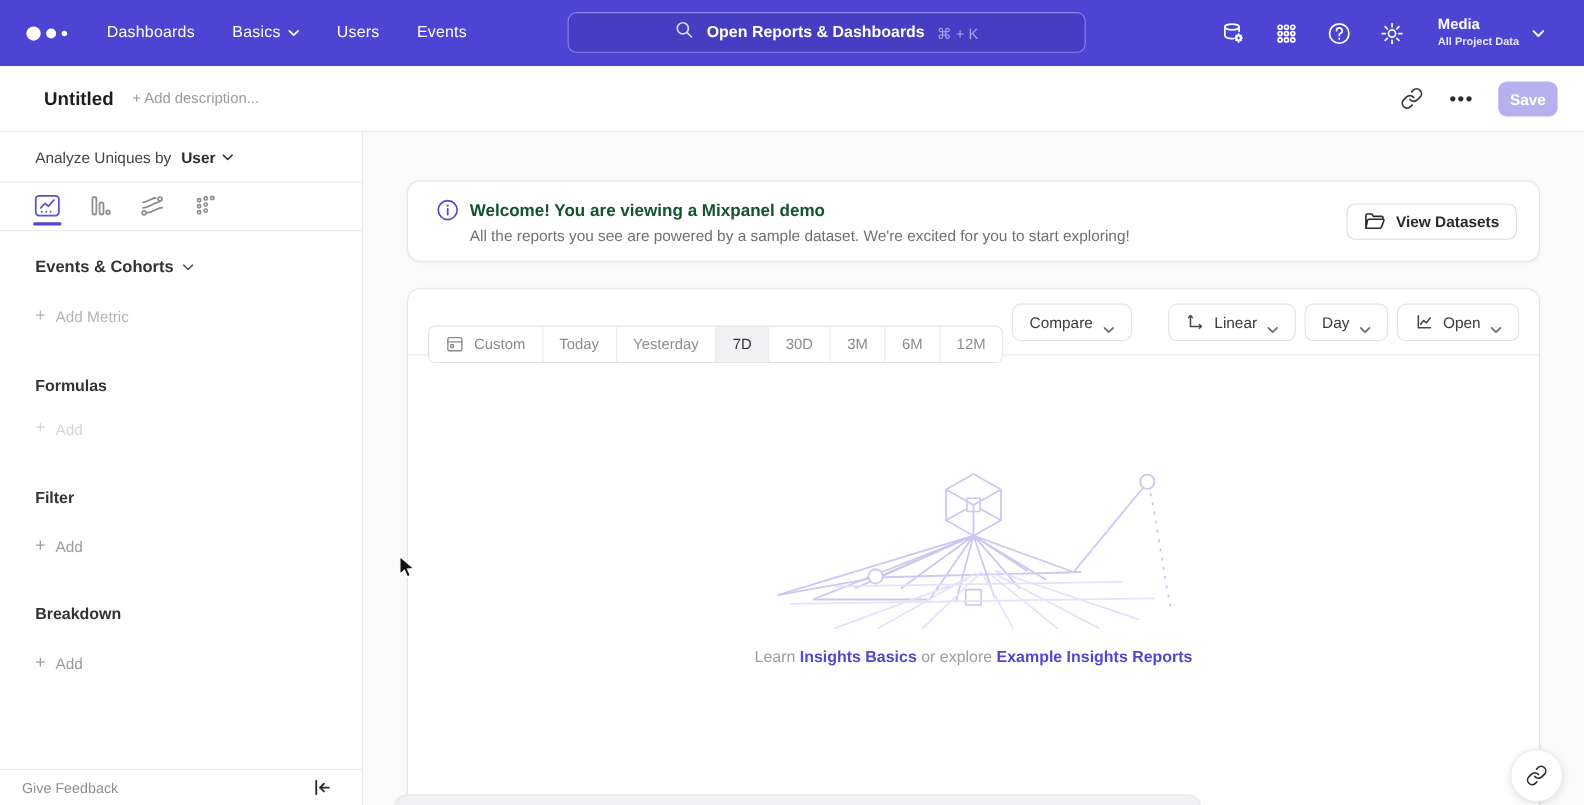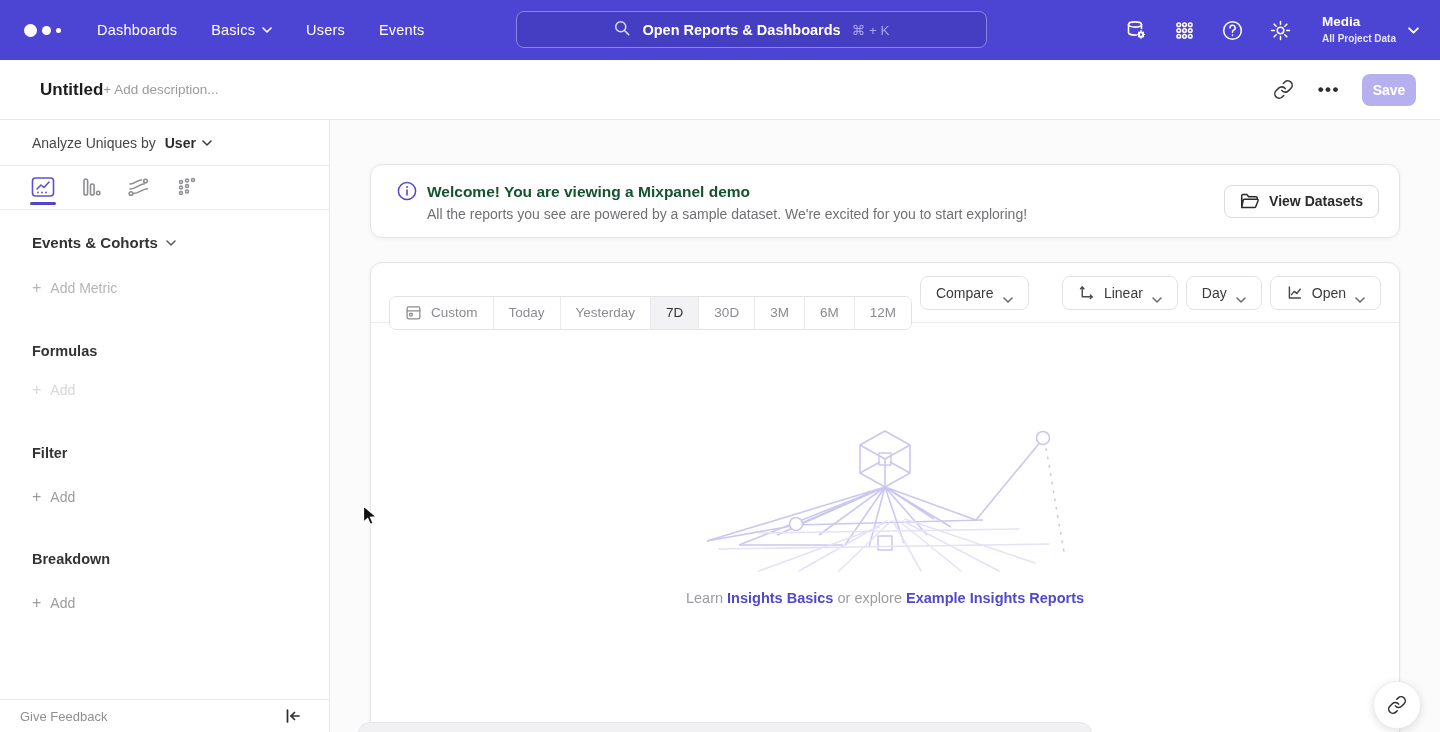--- a/index.html
+++ b/index.html
@@ -19,33 +19,33 @@
     display:flex; align-items:center; gap:7px; cursor:pointer; height:60px; }
   .chev { width:10px; height:6px; display:inline-block; }
   .chev svg { display:block; }
 
   .nav-search { position:absolute; left:516px; top:11px; width:471px; height:37px;
     background:#453ec2; border:1px solid #8b85e6; border-radius:8px;
     display:flex; align-items:center; justify-content:center; gap:11px; cursor:pointer; }
   .nav-search .q { font-size:14.5px; font-weight:600; color:#fff;text-align:right; }
   .nav-search .kbd { font-size:13.5px; color:#aaa5ef; font-weight:500; }
 
-  .nav-right { position:absolute; right:22px; top:0; height:60px; display:flex; align-items:center; gap:24px; }
+  .nav-right { position:absolute; right:37px; top:0; height:60px; display:flex; align-items:center; gap:24px; }
   .nav-ic { width:24px; height:24px; display:flex; align-items:center; justify-content:center; cursor:pointer; }
   .nav-ic svg { stroke:#fff; fill:none; stroke-width:1.6; stroke-linecap:round; stroke-linejoin:round; }
   .proj { display:flex; align-items:center; gap:12px; cursor:pointer; margin-left:6px; }
   .proj .names { display:flex; flex-direction:column; line-height:17px; }
   .proj .p-name { font-size:13.5px; font-weight:700; }
   .proj .p-scope { font-size:10px; font-weight:600; color:#e8e6fb; }
 
   
   .dochead { position:absolute; top:60px; left:0; width:1440px; height:60px; background:#fff;
     border-bottom:1px solid #e9e9eb; display:flex; align-items:center; z-index:9; }
   .doc-title { margin-left:40px; font-size:17px; font-weight:700; color:#1d1d1f; cursor:text; }
-  .doc-desc { font-size:13.5px; color:#9b9b9e; cursor:text; }
+  .doc-desc { margin-left:17px; font-size:13.5px; color:#9b9b9e; cursor:text; }
   .dochead-right { position:absolute; right:24px; display:flex; align-items:center; gap:22px; }
   .hd-ic { width:24px; height:24px; display:flex; align-items:center; justify-content:center; cursor:pointer; }
   .hd-ic svg { stroke:#3a3a3c; fill:none; stroke-width:1.8; stroke-linecap:round; stroke-linejoin:round; }
   .dots3 { font-size:17px; letter-spacing:1.5px; color:#2f2f31; font-weight:700; cursor:pointer; }
   .save-btn { width:54px; height:32px; background:#b6b1ee; color:#fff; border:none; border-radius:8px;
     font-size:14px; font-weight:700; font-family:inherit; cursor:default; }
 
   
   .sidebar { position:absolute; top:120px; left:0; width:330px; bottom:0; background:#fff;
     border-right:1px solid #e7e7e9; display:flex; flex-direction:column; z-index:5; }

